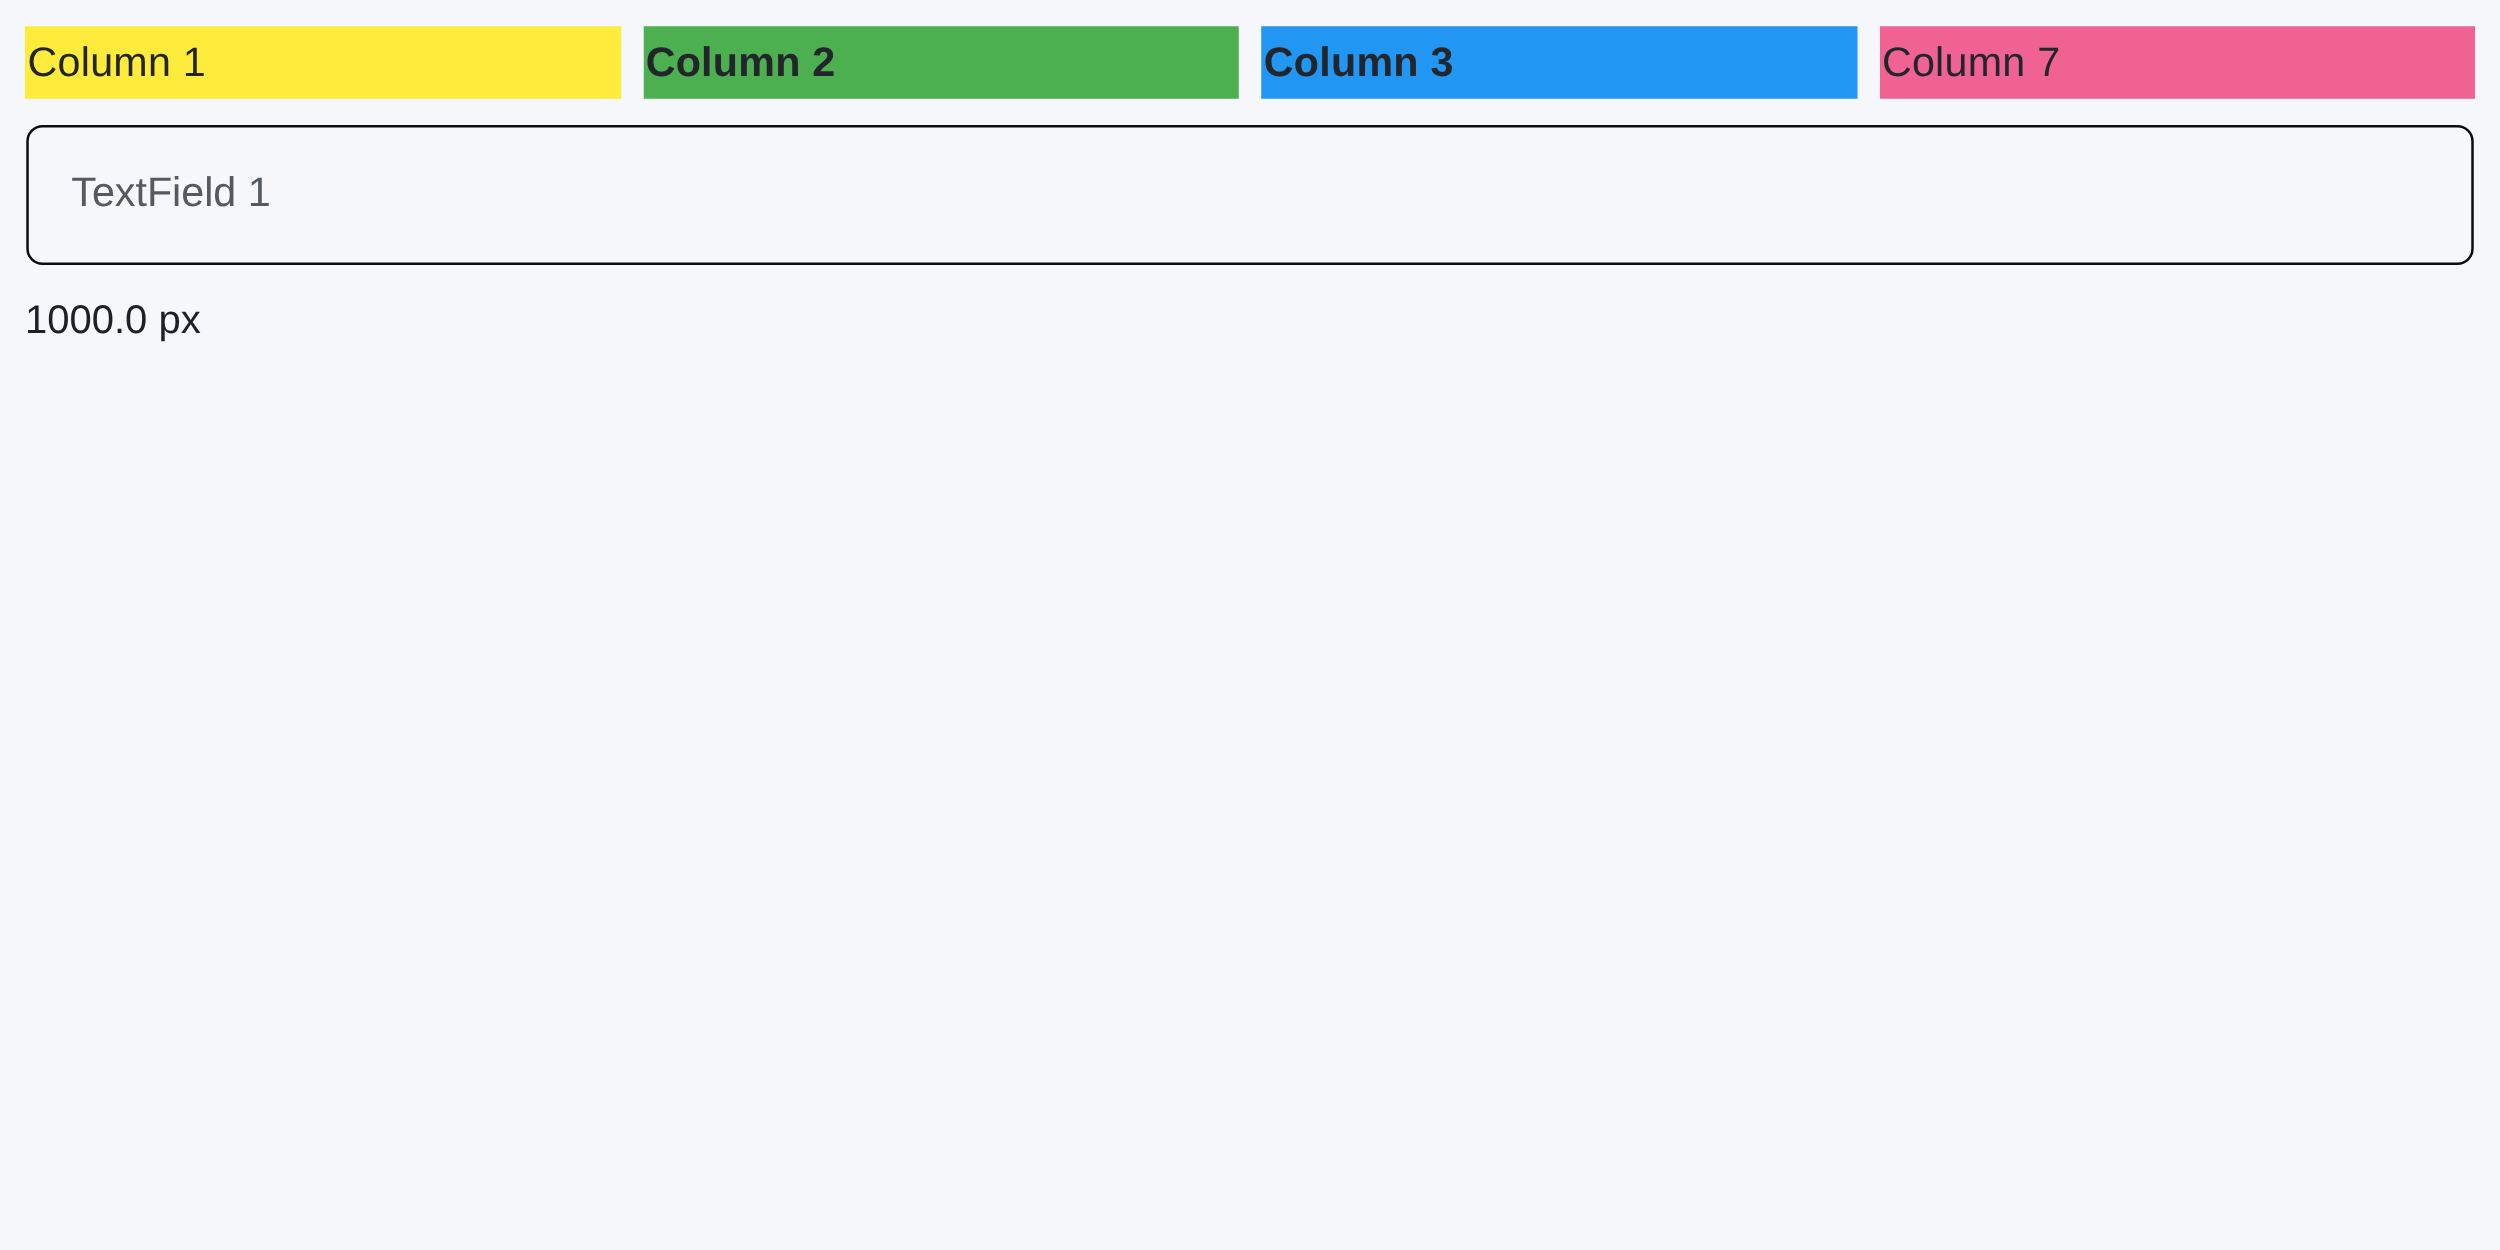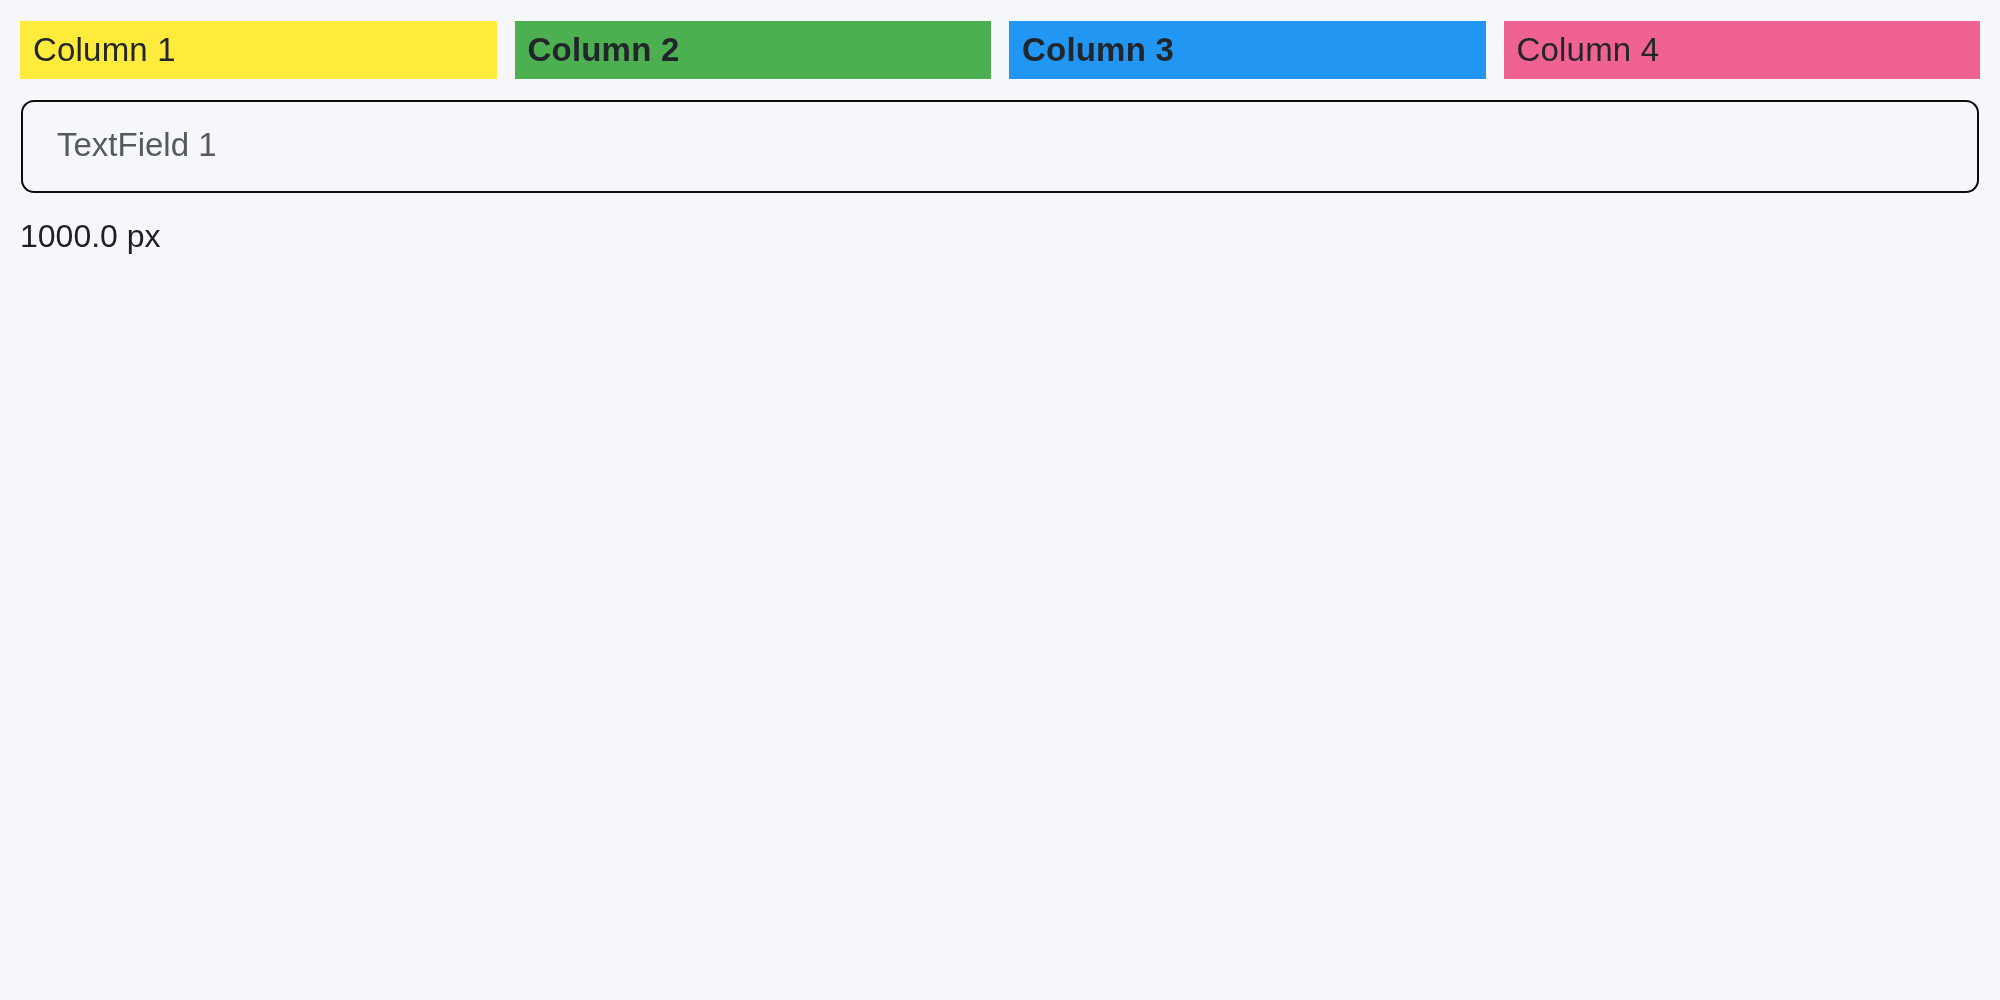--- a/index.html
+++ b/index.html
@@ -19,36 +19,36 @@
   .columns-row {
     display: flex;
     gap: 18px;
     margin: 21px 20px 0 20px;
   }
   .column {
     flex: 1;
     height: 58px;
     display: flex;
     align-items: center;
-    padding-left: 13px;
+    padding-left: 2px;
     box-sizing: border-box;
     font-size: 33px;
     color: #22262A;
     letter-spacing: 0.2px;
   }
 
   
   .fields-row {
     display: flex;
     gap: 24px;
     margin: 21px 21px 0 21px;
   }
   .textfield {
     flex: 1;
-    height: 93px;
+    height: 112px;
     box-sizing: border-box;
     background: transparent;
     border: 2px solid #0D0D0D;
     border-radius: 13px;
     padding: 0 20px 4px 34px;
     font-family: "Liberation Sans", sans-serif;
     font-size: 33px;
     color: #14532d;
     outline: none;
   }
@@ -71,21 +71,21 @@
   <div class="column" style="background-color: rgb(255, 235, 59);">
     <span>Column 1</span>
   </div>
   <div class="column" style="background-color: rgb(76, 175, 80); font-weight: bold;">
     <span>Column 2</span>
   </div>
   <div class="column" style="background-color: rgb(33, 150, 243); font-weight: bold;">
     <span>Column 3</span>
   </div>
   <div class="column" style="background-color: rgb(240, 98, 146);">
-    <span>Column 4</span>
+    <span>Column 7</span>
   </div>
 </div>
 
 <div class="fields-row">
   <input class="textfield" type="text" placeholder="TextField 1" style="">
 </div>
 
 <div class="width-label">1000.0 px</div>
 
 </body></html>

